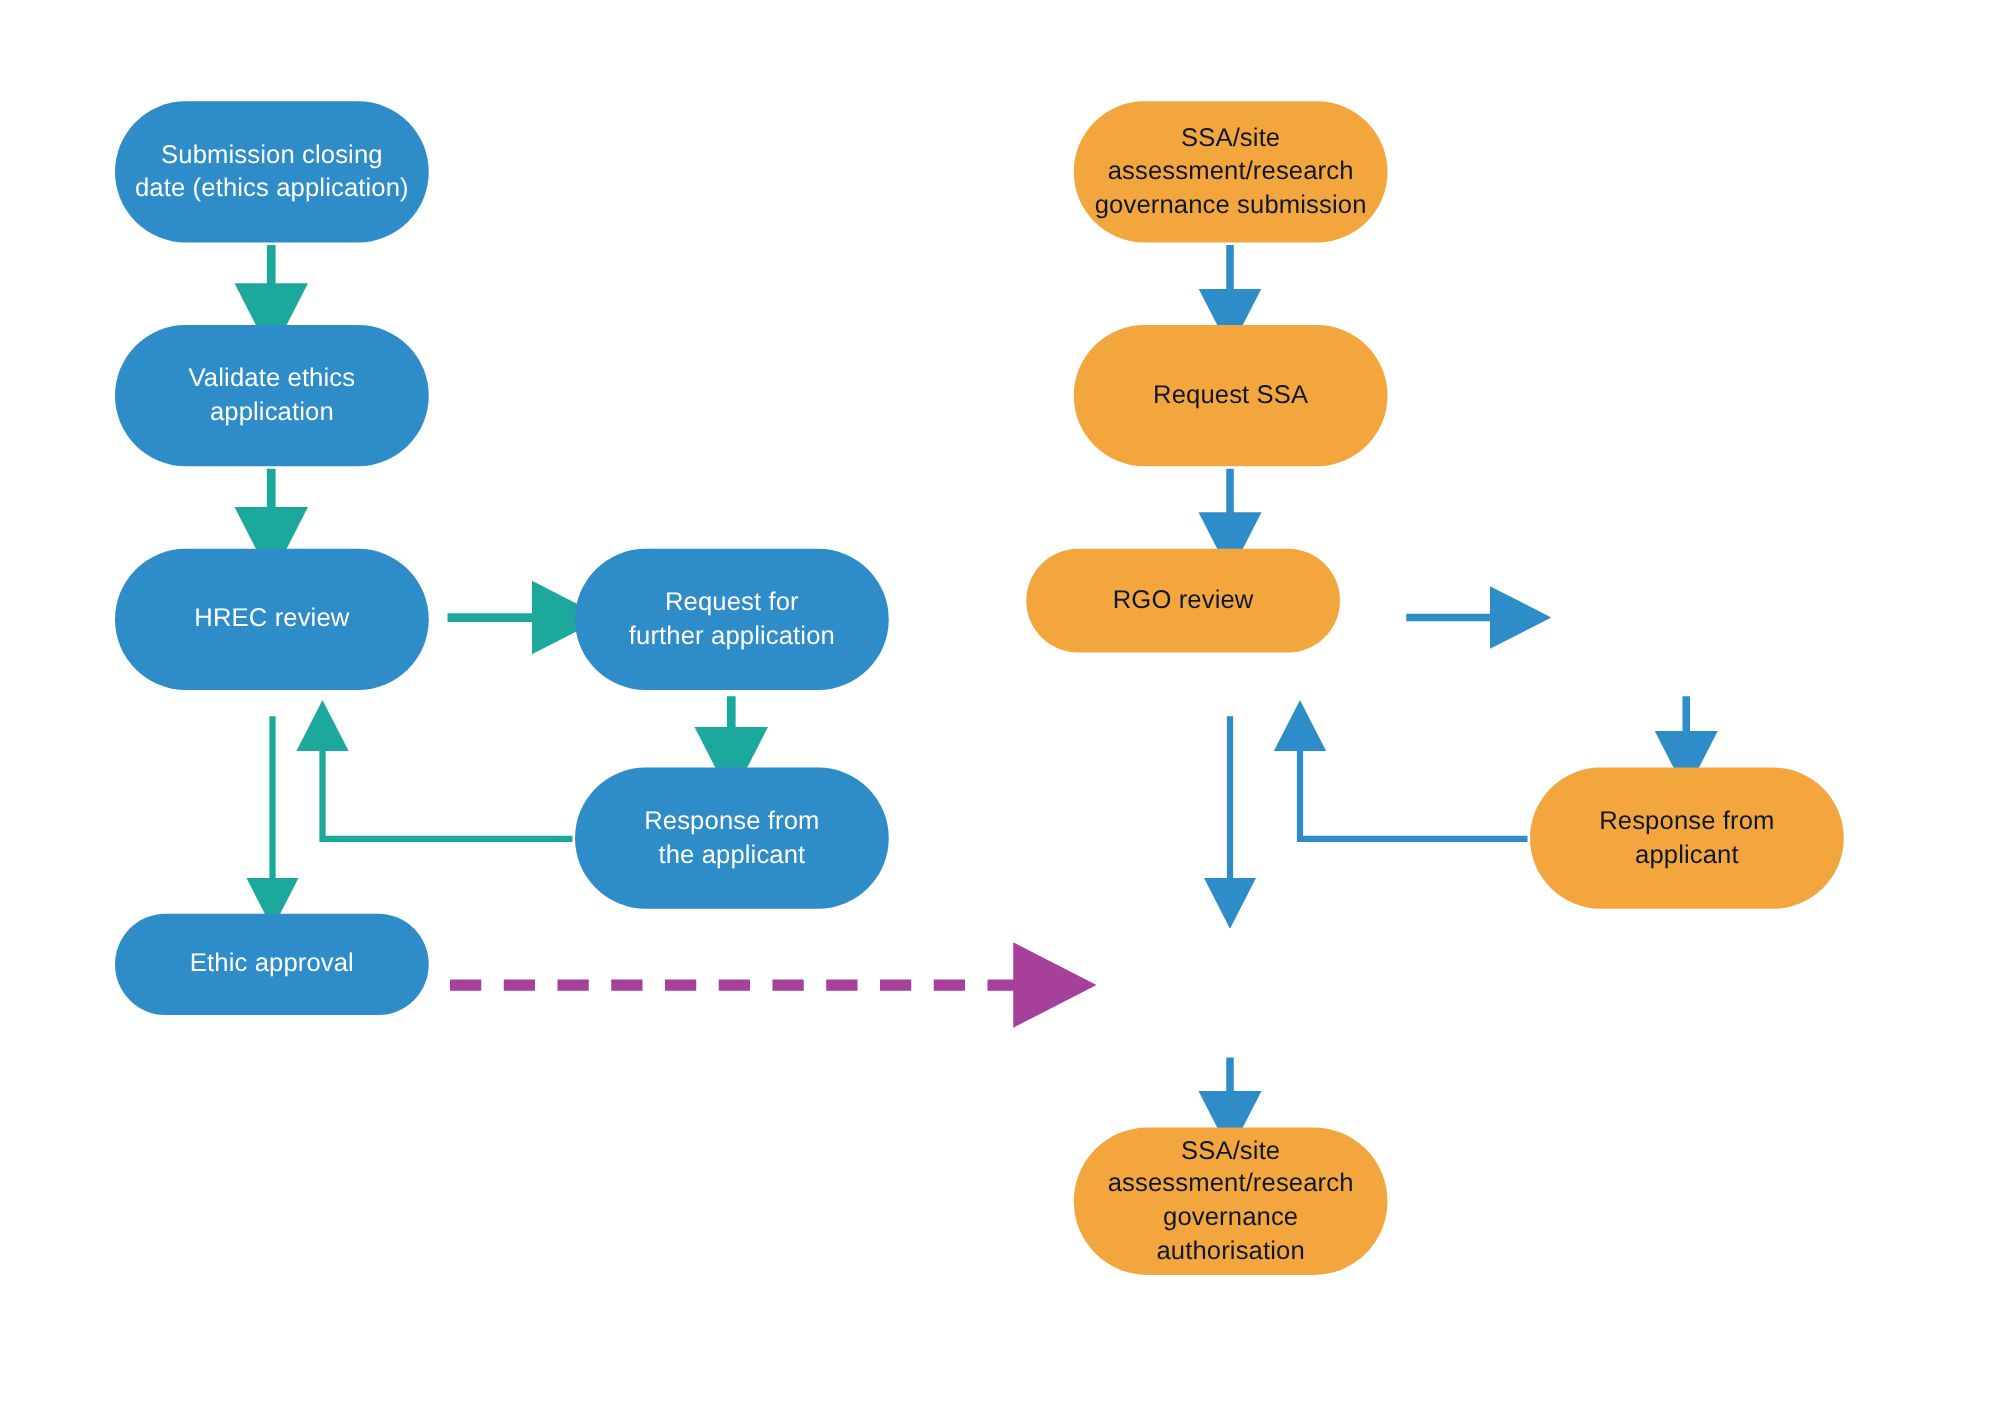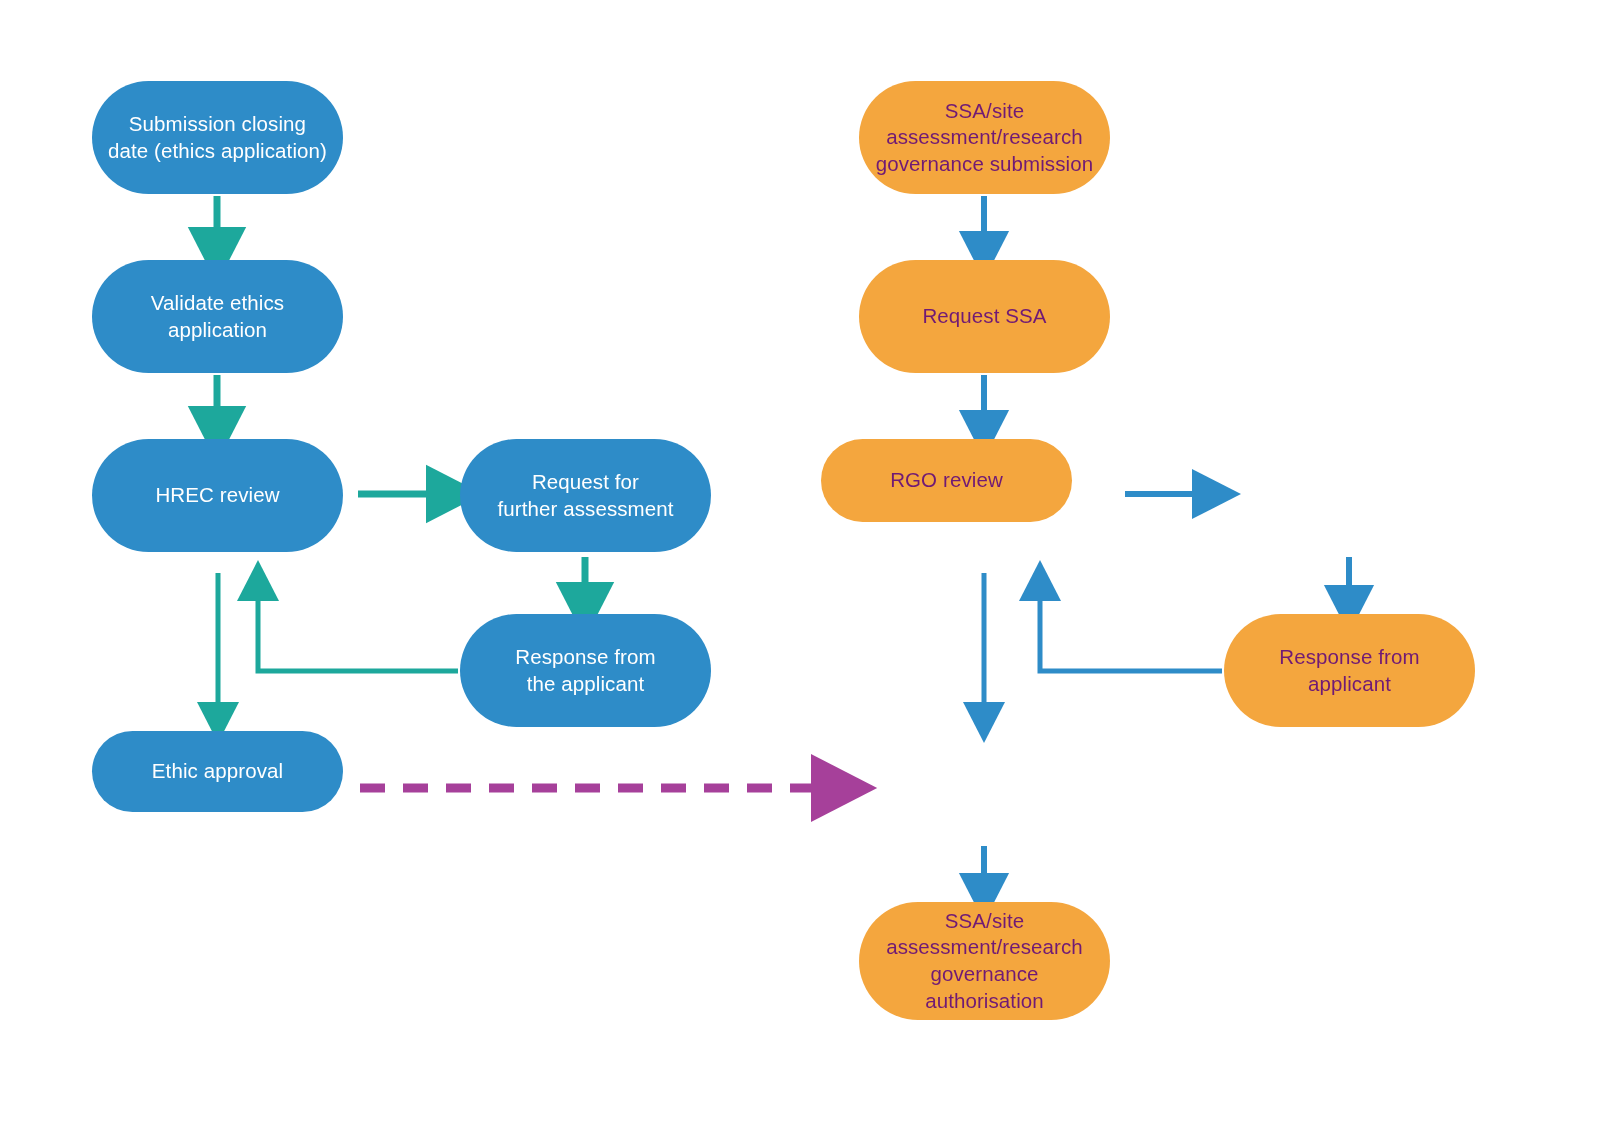--- a/index.html
+++ b/index.html
@@ -39,21 +39,21 @@
     white-space: pre-line;
   }
   .node.blue {
     background: #2E8CC8;
     color: #ffffff;
     font-size: 20.5px;
     letter-spacing: 0.1px;
   }
   .node.orange {
     background: #F4A63E;
-    color: #701a75;
+    color: #0f172a;
     font-size: 20.5px;
     letter-spacing: 0.1px;
   }
 </style>
 </head>
 <body>
 
 <div id="canvas">
 
   <svg id="edges" viewBox="0 0 1600 1121" width="1600" height="1121" xmlns="http://www.w3.org/2000/svg">
@@ -117,21 +117,21 @@
 
   <div class="node blue" style="left:92px; top:81px; width:251px; height:113px;">Submission closing
 date (ethics application)</div>
 
   <div class="node blue" style="left:92px; top:260px; width:251px; height:113px;">Validate ethics
 application</div>
 
   <div class="node blue" style="left:92px; top:439px; width:251px; height:113px;text-align:center;">HREC review</div>
 
   <div class="node blue" style="left:460px; top:439px; width:251px; height:113px;">Request for
-further assessment</div>
+further application</div>
 
   <div class="node blue" style="left:460px; top:614px; width:251px; height:113px;">Response from
 the applicant</div>
 
   <div class="node blue" style="left:92px; top:731px; width:251px; height:81px;">Ethic approval</div>
 
   <div class="node orange" style="left:859px; top:81px; width:251px; height:113px;">SSA/site
 assessment/research
 governance submission</div>
 

